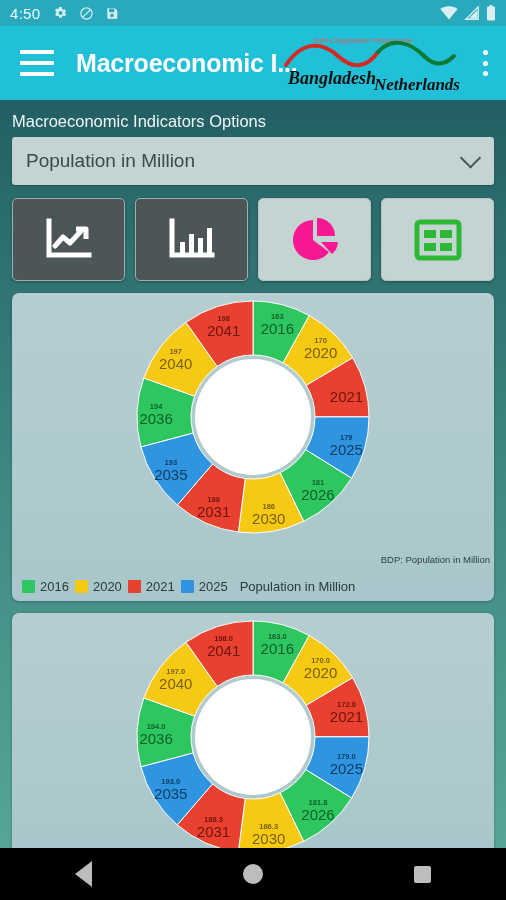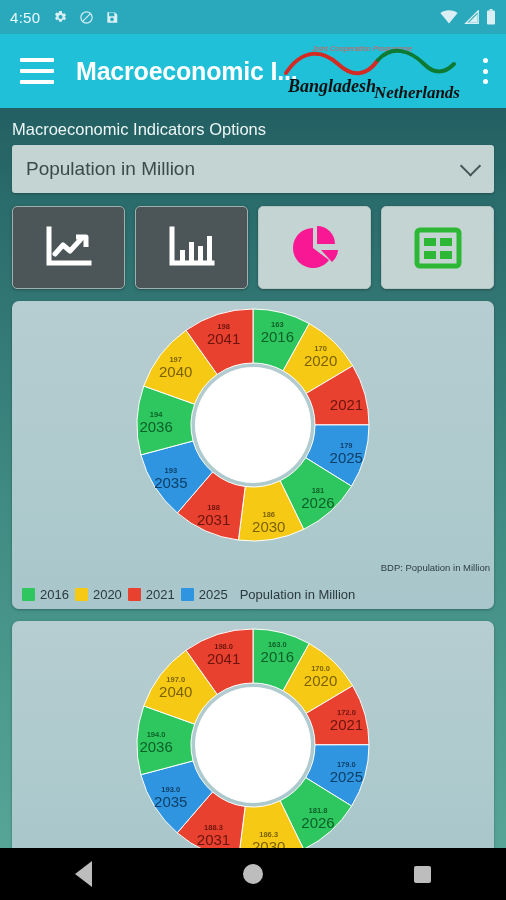--- a/index.html
+++ b/index.html
@@ -5,21 +5,21 @@
   * { margin:0; padding:0; box-sizing:border-box; }
   html,body { width:506px; height:900px; overflow:hidden; }
   body {
     font-family:"Liberation Sans", sans-serif;
     background:#0f3a42;
   }
   .phone { position:relative; width:506px; height:900px; overflow:hidden;
            background:linear-gradient(180deg,#1b5159 0%,#2a6b6b 22%,#3f8a82 55%,#5aa99a 100%); }
 
   
-  .statusbar { height:34px; background:#2aa9bd; display:flex; align-items:center;
+  .statusbar { height:26px; background:#2aa9bd; display:flex; align-items:center;
                padding:0 10px; color:#e8f7fa; }
   .sb-time { font-size:15px; font-weight:400; letter-spacing:.3px; margin-right:12px; color:#eafaff; }
   .sb-icons-left { display:flex; align-items:center; gap:11px; }
   .sb-spacer { flex:1; }
   .sb-icons-right { display:flex; align-items:center; gap:6px; }
   .ic { display:block; }
 
   
   .appbar { height:74px; background:#20c0d8; display:flex; align-items:center;
             padding:0 12px; position:relative; }

